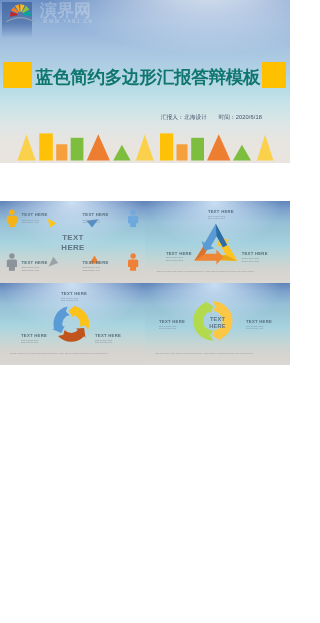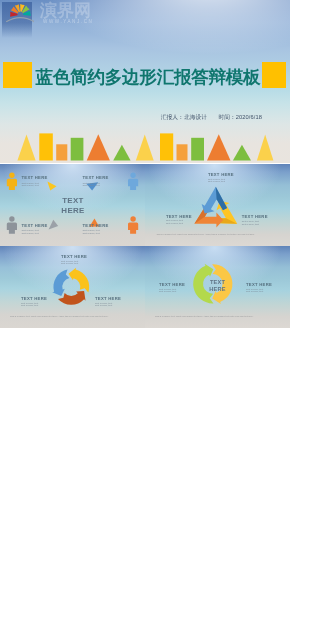--- a/index.html
+++ b/index.html
@@ -2,21 +2,21 @@
 <html><head>
 <meta charset="utf-8">
 <title>PPT Template Preview</title>
 <style>
   html,body{margin:0;padding:0;}
   body{width:290px;height:623px;overflow:hidden;background:#ffffff;
        font-family:"Liberation Sans",sans-serif;-webkit-font-smoothing:antialiased;}
   .deck{width:290px;height:623px;position:relative;overflow:hidden;}
   .slide{position:absolute;overflow:hidden;box-sizing:border-box;}
   .s1{left:0;top:0;width:290px;height:163px;}
-  .half{width:145px;height:82px;}
+  .half{width:145px;height:82px;margin-top:37px;}
 
   
   .s1-bg{position:absolute;inset:0;
      background:
        radial-gradient(120% 90% at 72% -10%, rgba(255,255,255,.85) 0%, rgba(255,255,255,0) 48%),
        linear-gradient(180deg,#6a8fc4 0%, #8fafd7 14%, #a8c4e1 30%, #b9dde7 56%, #c8e3e8 64%, #dde6e6 76%, #e8e4df 88%, #e9e4de 100%);
   }
   .s1-leftdark{position:absolute;left:2px;top:2px;width:30px;height:36px;
      background:linear-gradient(180deg,rgba(49,86,150,.62) 0%,rgba(49,86,150,.55) 58%,rgba(49,86,150,0) 100%);}
   

